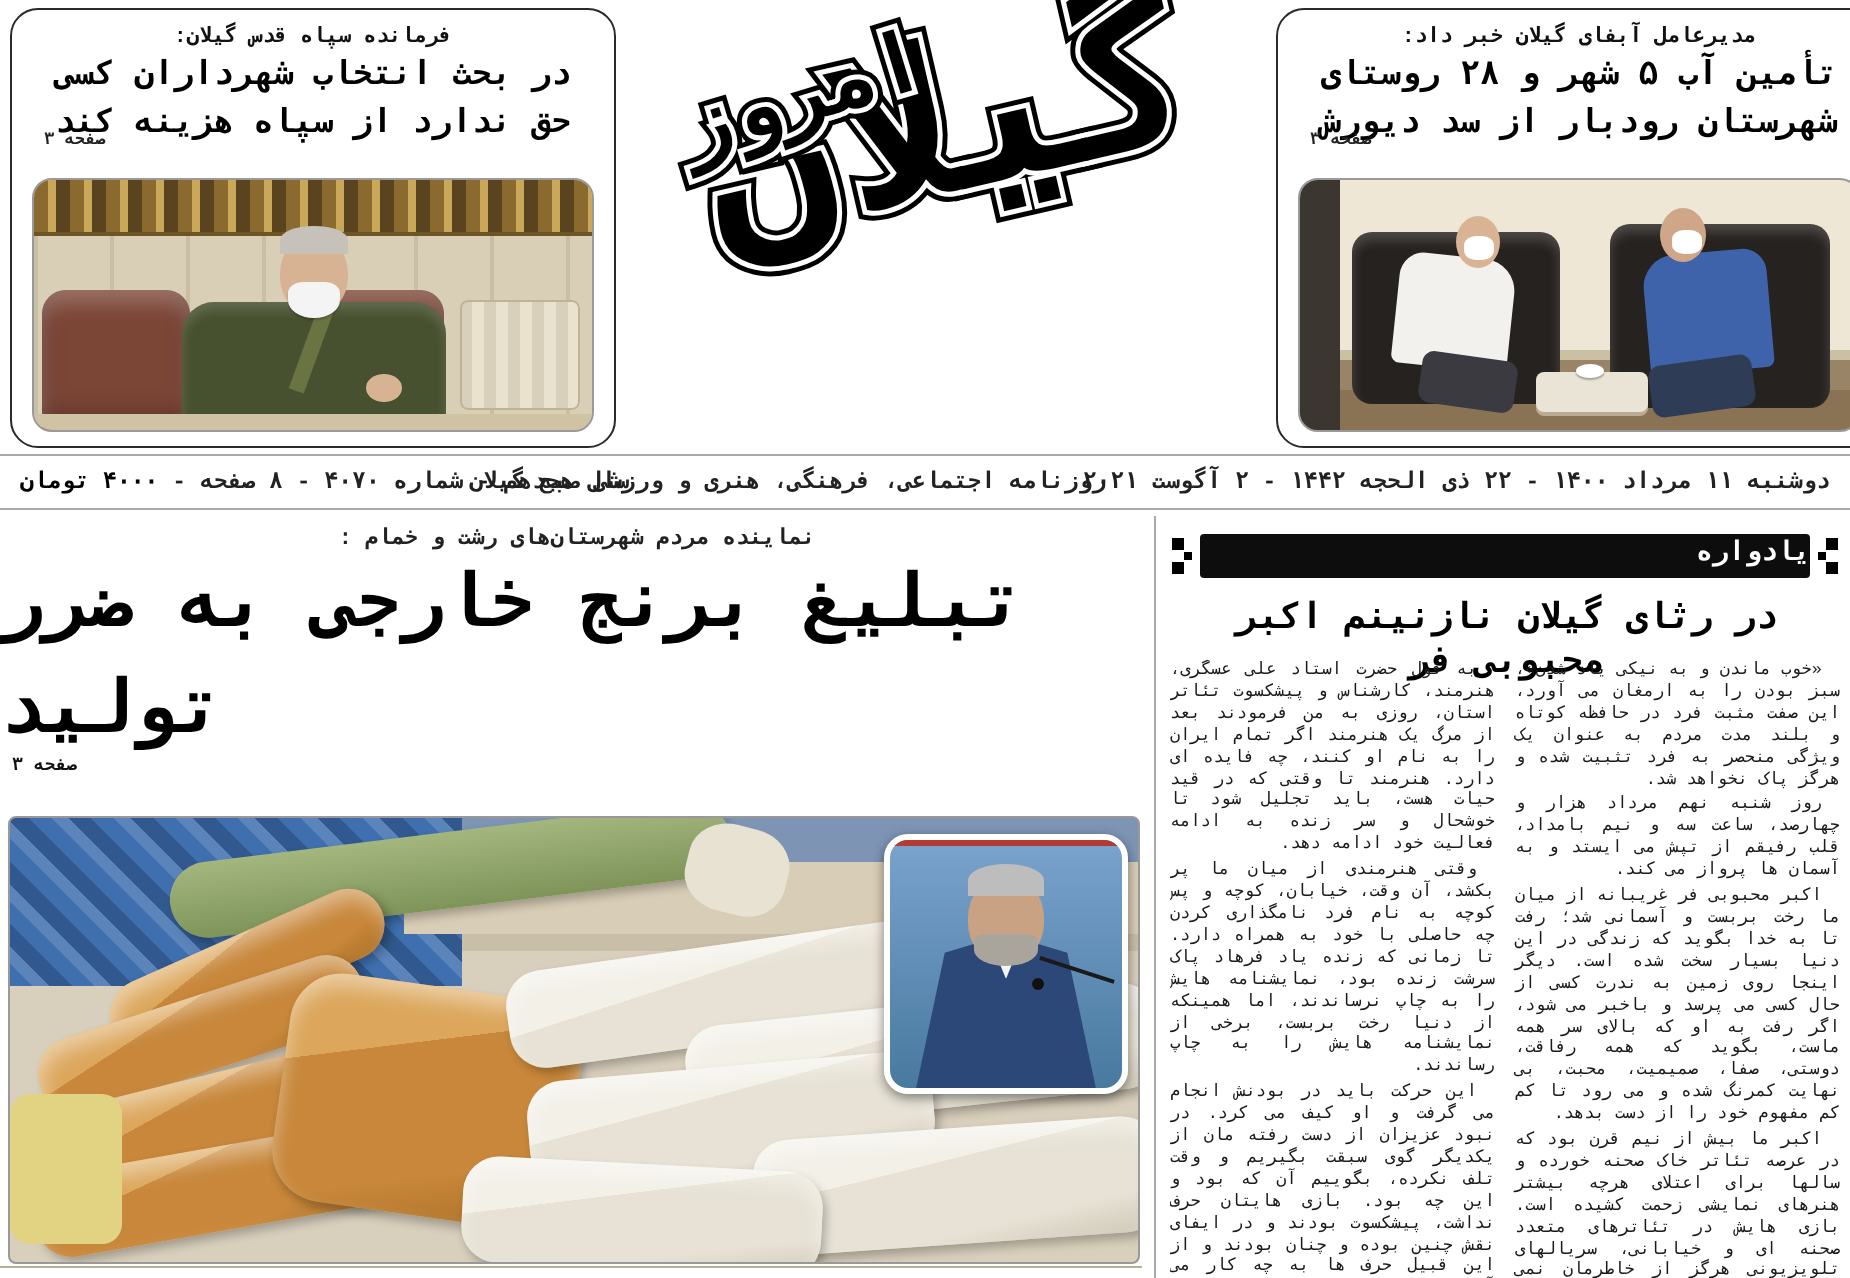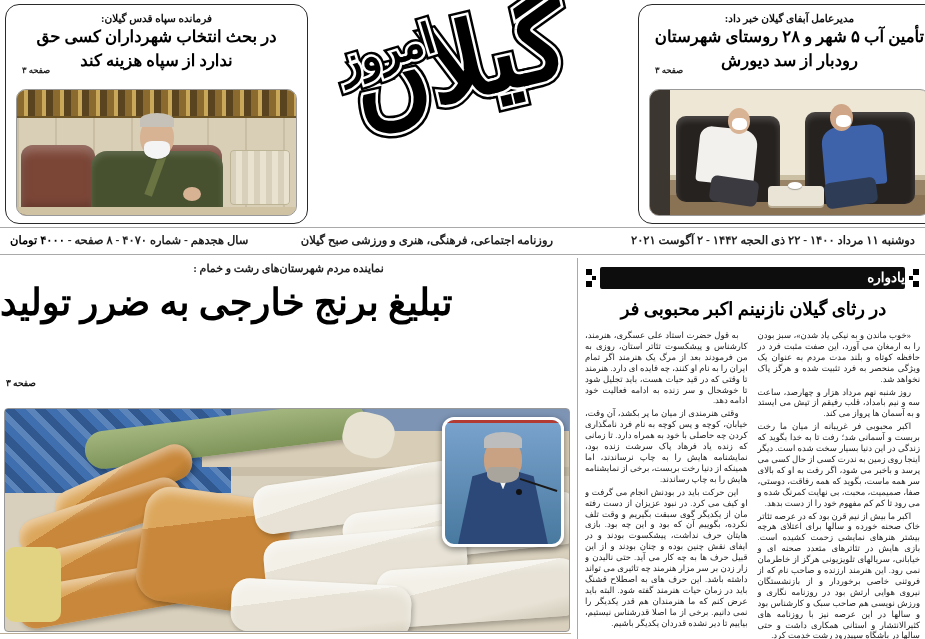--- a/index.html
+++ b/index.html
@@ -1,19 +1,19 @@
 <!DOCTYPE html>
 <html lang="fa"><head>
 <meta charset="utf-8">
 <style>
   html,body{margin:0;padding:0;background:#e8e8e8;}
   .page{
     position:relative;width:925px;height:639px;margin:0 auto;
     background:#ffffff;overflow:hidden;
-    font-family:Liberation Serif, serif;color:#111;
+    font-family:Liberation Mono, monospace;color:#111;
   }
   
   .topbox{
     position:absolute;top:4px;width:301px;height:218px;
     border:1.5px solid #2a2a2a;border-radius:14px;background:#fff;
   }
   .topbox.left{left:5px;}
   .topbox.right{left:638px;}
   .tb-kicker{
     direction:rtl;text-align:center;font-size:10.5px;font-weight:700;color:#111;

